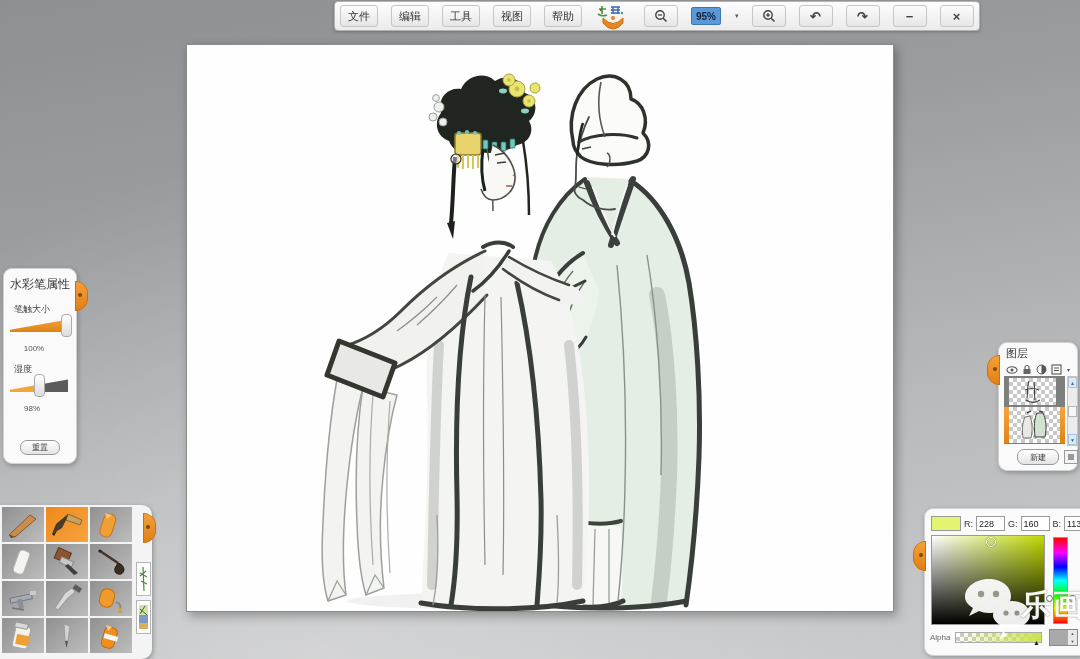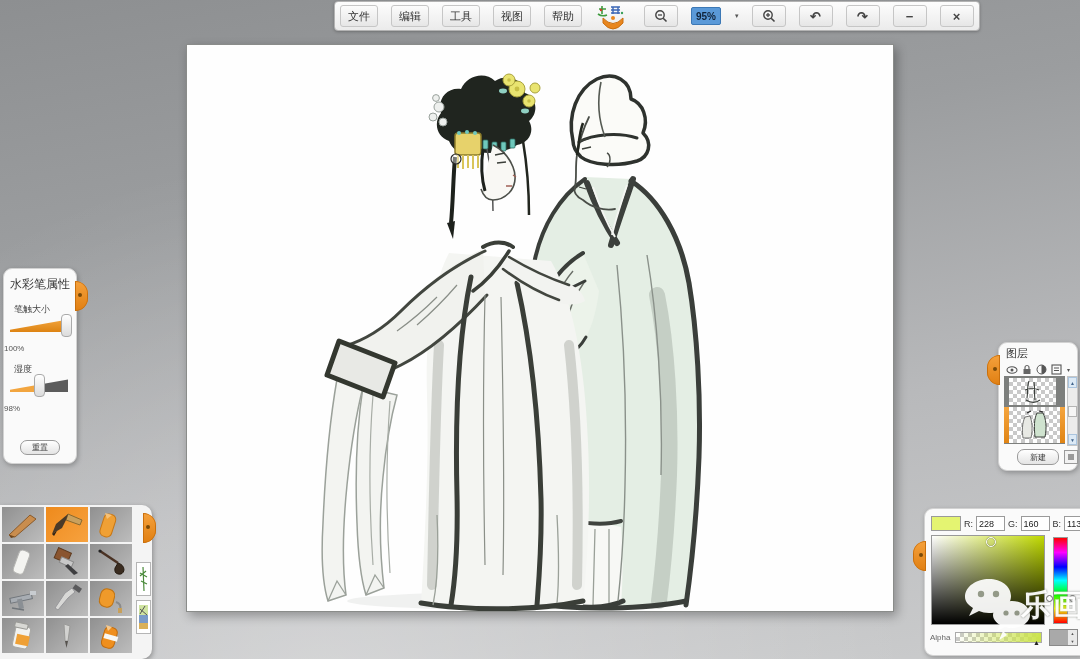--- a/index.html
+++ b/index.html
@@ -61,21 +61,21 @@
     position:relative;margin-left:6px;width:58px;height:13px;
     clip-path:polygon(0 82%,100% 4%,100% 100%,0 100%);
   }
   .wedge1{background:linear-gradient(#f2a53f,#dd8312);}
   .wedge2{background:linear-gradient(90deg,#f2a53f 0 46%,#5c5c5c 46% 100%);}
   .thumb{
     position:absolute;top:-5px;width:9px;height:21px;border-radius:4px;
     background:linear-gradient(#ffffff,#dcdcdc);border:1px solid #aaa;z-index:2;
   }
   .slider-row{position:relative;height:22px;}
-  .bp-val{font-size:8px;color:#555;text-align:left;margin:3px 12px 0 0;}
+  .bp-val{font-size:8px;color:#555;text-align:center;margin:3px 12px 0 0;}
   .reset-btn{
     position:absolute;left:50%;transform:translateX(-50%);bottom:8px;
     width:38px;height:13px;border-radius:7px;border:1px solid #9a9a9a;
     background:linear-gradient(#fff,#e4e4e4);font-size:8px;color:#333;
     display:flex;align-items:center;justify-content:center;
   }
 
   
   .palette{left:0;top:505px;width:152px;height:154px;background:#f4f4f4;
     border-radius:0 10px 10px 0;box-shadow:1px 2px 5px rgba(0,0,0,.3);}

